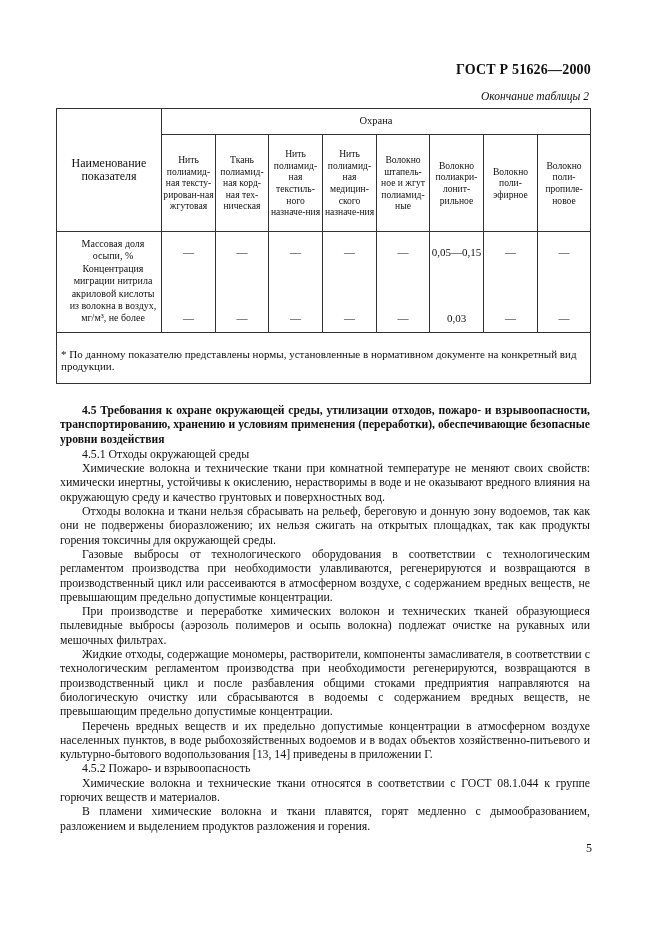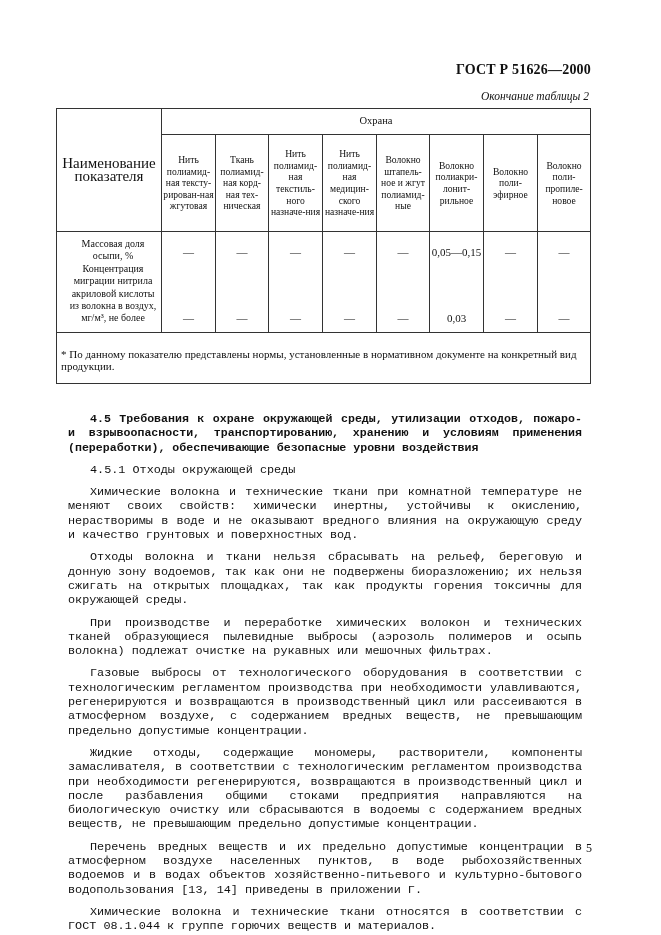--- a/index.html
+++ b/index.html
@@ -4,30 +4,30 @@
 <style>
   html, body { margin:0; padding:0; background:#ffffff; }
   body { width:661px; height:935px; position:relative; overflow:hidden;
          font-family:"Liberation Serif", "DejaVu Serif", serif; color:#111; }
   .doc-code { position:absolute; right:70px; top:62px; font-weight:bold; font-size:14px; letter-spacing:0.2px; }
   .table-caption { position:absolute; right:72px; top:90px; font-style:italic; font-size:11.5px; }
   table.norms { position:absolute; left:56px; top:108px; width:534px; border-collapse:collapse; table-layout:fixed; font-size:10.5px; }
   table.norms td, table.norms th { border:1px solid #333; padding:0; text-align:center; vertical-align:middle; font-weight:normal; line-height:12.4px; }
   table.norms th.norma { height:25px; font-size:10.5px; }
   table.norms th.col { height:96px; font-size:9.6px; line-height:11.6px; padding:0 1px; }
-  table.norms th.name-h { font-size:15px; line-height:12.6px; }
+  table.norms th.name-h { font-size:12px; line-height:12.6px; }
   td.values-name { text-align:right; vertical-align:top !important; padding:6px 3px 6px 3px !important; font-size:10px; line-height:13.4px; border-bottom:1px solid #333; }
   td.vcell { position:relative; border-top:0 !important; border-bottom:0 !important; }
   .row-val { position:absolute; left:0; right:0; text-align:center; font-size:11px; }
   .r1 { top:14px; }
   .r2 { top:80px; }
   .indent { padding-left:8px; display:inline-block; }
   td.footnote { text-align:left !important; padding:14px 4px 10px 4px !important; font-size:11px; line-height:14px; height:26px;margin-left:25px; }
   .body-text { position:absolute; left:60px; width:530px; top:404px; font-size:11.8px; line-height:14.3px; text-align:justify; }
-  .body-text p { margin:8px; text-indent:22px;font-family:Liberation Mono, monospace; }
+  .body-text p { margin:0; text-indent:22px; }
   .body-text p.heading { font-weight:bold; font-size:11.6px; }
   .body-text p.sub { text-indent:22px; }
   .page-num { position:absolute; left:586px; top:841px; font-size:12px; }
 </style>
 </head>
 <body>
 
 <div class="doc-code">ГОСТ Р 51626—2000</div>
 <div class="table-caption">Окончание таблицы 2</div>
 
@@ -100,21 +100,22 @@
     <td class="footnote" colspan="9">* По данному показателю представлены нормы, установленные в нормативном документе на конкретный вид продукции.</td>
   </tr>
 </tbody>
   </table>
 
 <div class="body-text">
   <p class="heading">4.5 Требования к охране окружающей среды, утилизации отходов, пожаро- и взрывоопасности, транспортированию, хранению и условиям применения (переработки), обеспечивающие безопасные уровни воздействия</p>
   <p class="sub">4.5.1 Отходы окружающей среды</p>
   <p>Химические волокна и технические ткани при комнатной температуре не меняют своих свойств: химически инертны, устойчивы к окислению, нерастворимы в воде и не оказывают вредного влияния на окружающую среду и качество грунтовых и поверхностных вод.</p>
   <p>Отходы волокна и ткани нельзя сбрасывать на рельеф, береговую и донную зону водоемов, так как они не подвержены биоразложению; их нельзя сжигать на открытых площадках, так как продукты горения токсичны для окружающей среды.</p>
+  <p>Газовые выбросы от технологического оборудования в соответствии с технологическим регламентом производства при необходимости улавливаются, регенерируются и возвращаются в производственный цикл или рассеиваются в атмосферном воздухе, с содержанием вредных веществ, не превышающим предельно допустимые концентрации.</p>
   <p>При производстве и переработке химических волокон и технических тканей образующиеся пылевидные выбросы (аэрозоль полимеров и осыпь волокна) подлежат очистке на рукавных или мешочных фильтрах.</p>
-  <p>Газовые выбросы от технологического оборудования в соответствии с технологическим регламентом производства при необходимости улавливаются, регенерируются и возвращаются в производственный цикл или рассеиваются в атмосферном воздухе, с содержанием вредных веществ, не превышающим предельно допустимые концентрации.</p>
   <p>Жидкие отходы, содержащие мономеры, растворители, компоненты замасливателя, в соответствии с технологическим регламентом производства при необходимости регенерируются, возвращаются в производственный цикл и после разбавления общими стоками предприятия направляются на биологическую очистку или сбрасываются в водоемы с содержанием вредных веществ, не превышающим предельно допустимые концентрации.</p>
   <p>Перечень вредных веществ и их предельно допустимые концентрации в атмосферном воздухе населенных пунктов, в воде рыбохозяйственных водоемов и в водах объектов хозяйственно-питьевого и культурно-бытового водопользования [13, 14] приведены в приложении Г.</p>
+  <p class="sub">4.5.2 Пожаро- и взрывоопасность</p>
   <p>Химические волокна и технические ткани относятся в соответствии с ГОСТ 08.1.044 к группе горючих веществ и материалов.</p>
   <p>В пламени химические волокна и ткани плавятся, горят медленно с дымообразованием, разложением и выделением продуктов разложения и горения.</p>
 </div>
 
 <div class="page-num">5</div>
 
 </body></html>

